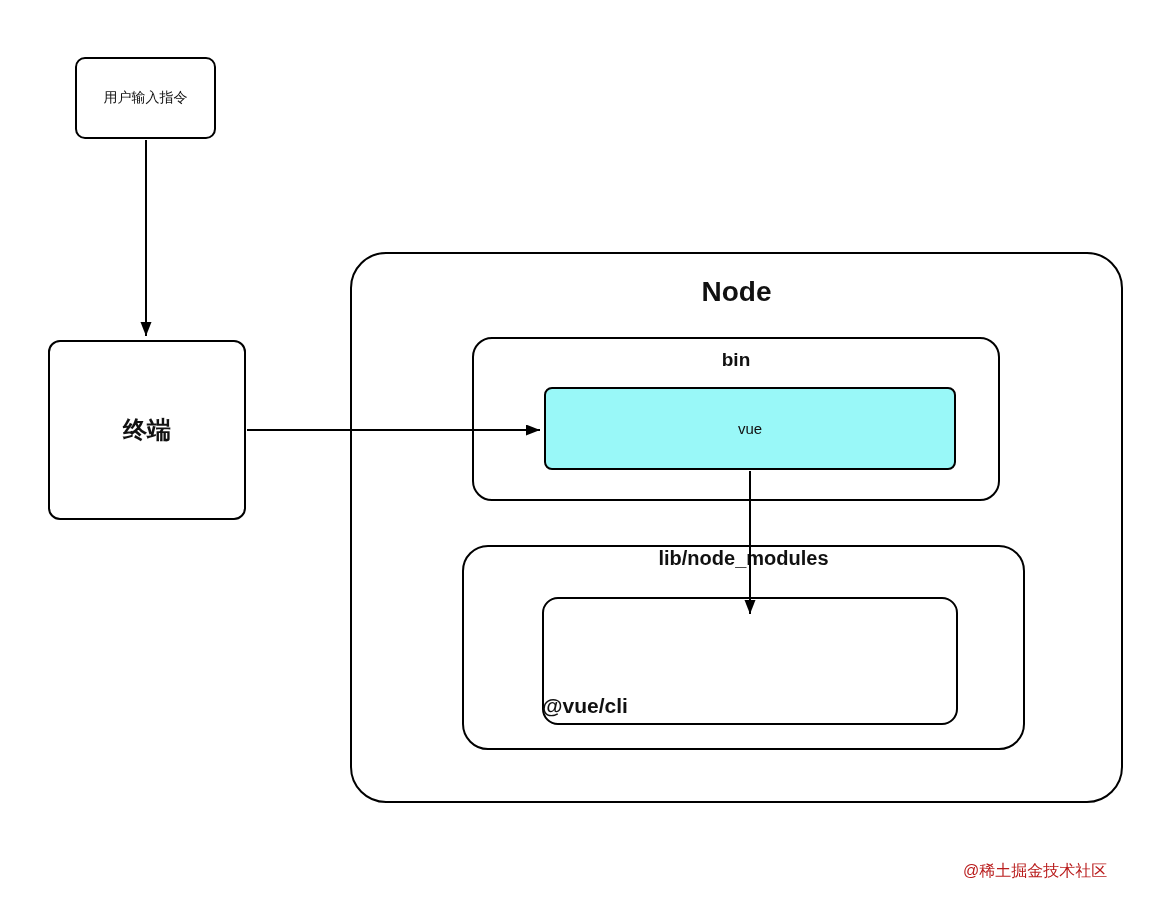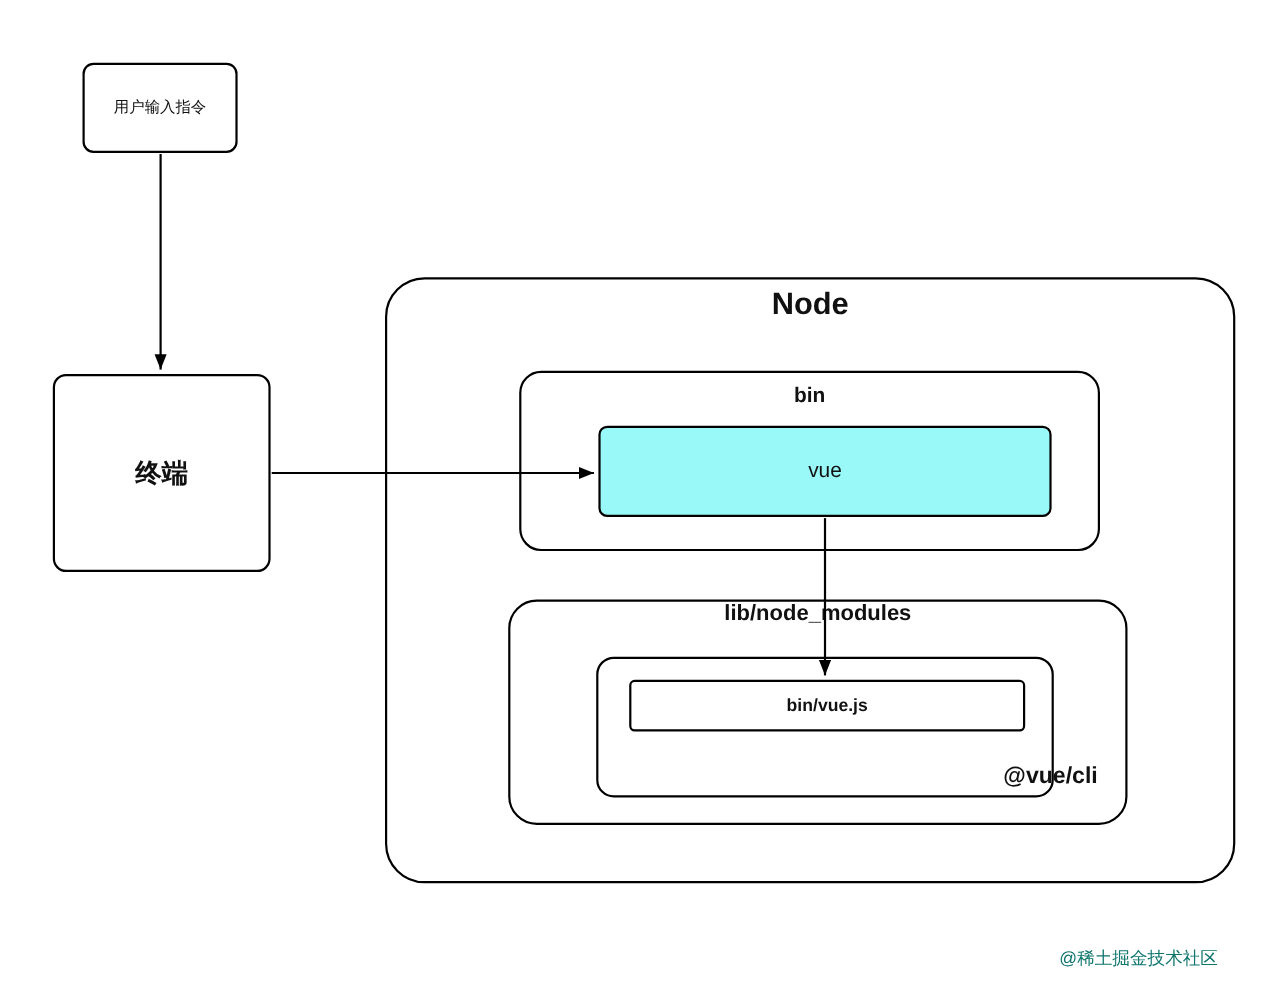--- a/index.html
+++ b/index.html
@@ -40,66 +40,65 @@
   #terminal-box {
     left: 48px; top: 340px; width: 198px; height: 180px;
     border-radius: 12px;
     font-size: 24px; font-weight: 700;
   }
   #node-container {
     left: 350px; top: 252px; width: 773px; height: 551px;
     border-radius: 36px;
   }
   #node-container .node-title {
-    padding-top: 6px;
+    padding-top: 22px;
     font-size: 28px; font-weight: 700;
   }
   #bin-container {
     left: 472px; top: 337px; width: 528px; height: 164px;
     border-radius: 20px;
   }
   #bin-container .bin-title {
     padding-top: 10px;
     font-size: 19px; font-weight: 700; text-align: center;
   }
   #vue-box {
     left: 544px; top: 387px; width: 412px; height: 83px;
     border-radius: 8px;
     background: #99F8F8;
-    font-size: 19px;
+    font-size: 15px;
   }
   #lib-container {
     left: 462px; top: 545px; width: 563px; height: 205px;
     border-radius: 26px;
   }
   #lib-container .lib-title {
     font-size: 20px; font-weight: 700;
   }
   #vue-cli-container {
     left: 542px; top: 597px; width: 416px; height: 128px;
     border-radius: 16px;
   }
   #bin-vue-js-box {
     left: 572px; top: 618px; width: 360px; height: 47px;
     border-radius: 5px;
     font-size: 16px; font-weight: 700;
   }
   #vue-cli-label {
     position: absolute;
     left: 542px; top: 694px; width: 416px;
-    text-align: right;
+    text-align: left;
     font-size: 21px; font-weight: 700;
     color: #111111;
-    margin-left: 40px;
   }
   #watermark {
     position: absolute;
     left: 963px; top: 861px;
     font-size: 16px;
-    color: #0f766e;
+    color: #b91c1c;
   }
   #arrow-layer {
     position: absolute;
     left: 0; top: 0;
     width: 1153px; height: 906px;
     pointer-events: none;
     z-index: 10;
   }
 </style>
 </head>
@@ -118,23 +117,20 @@
   <div id="vue-box" class="shape center-content">
     <span>vue</span>
   </div>
 
   <div id="lib-container" class="shape">
     <div class="lib-title title-top">lib/node_modules</div>
   </div>
 
   <div id="vue-cli-container" class="shape"></div>
 
-  <div id="bin-vue-js-box" class="shape center-content">
-    <span>bin/vue.js</span>
-  </div>
 
   <div id="vue-cli-label">@vue/cli</div>
 
   <div id="terminal-box" class="shape center-content">
     <span>终端</span>
   </div>
 
   <div id="user-input-box" class="shape center-content">
     <span>用户输入指令</span>
   </div>

